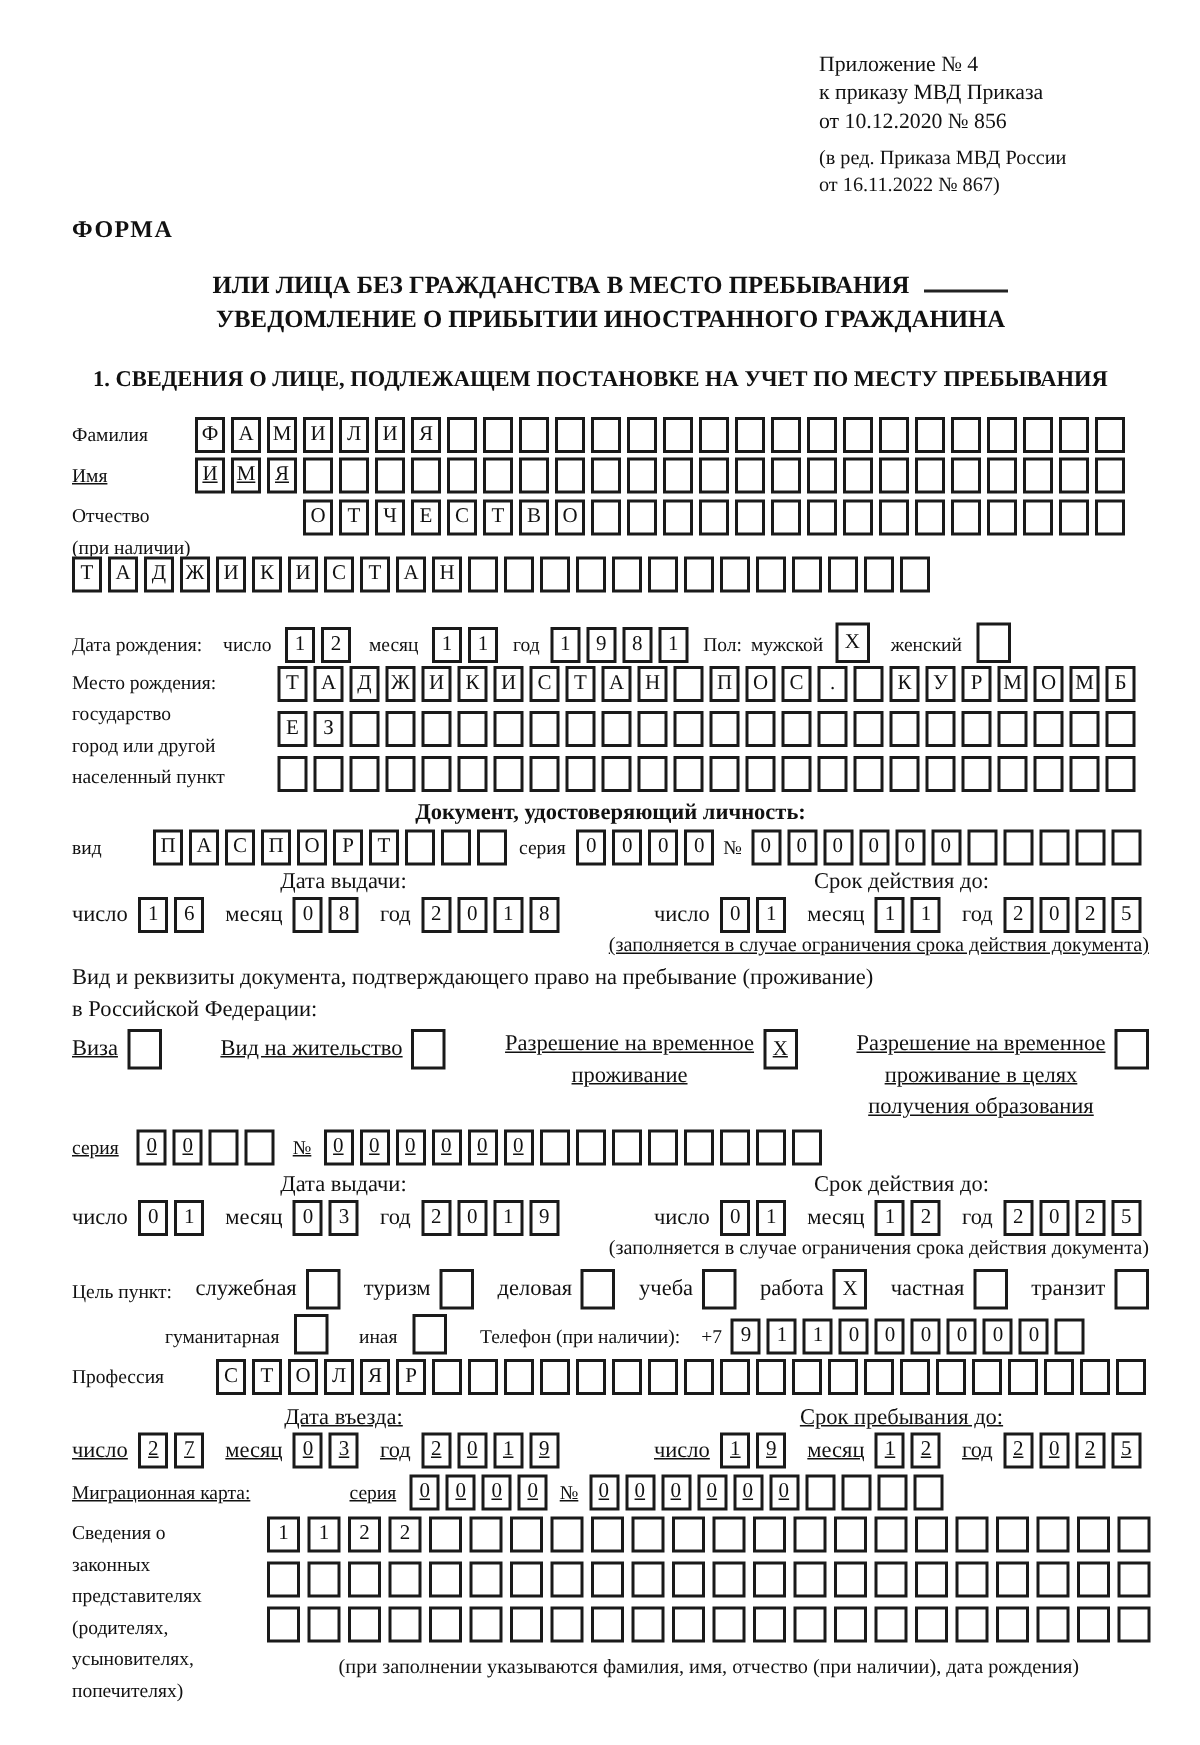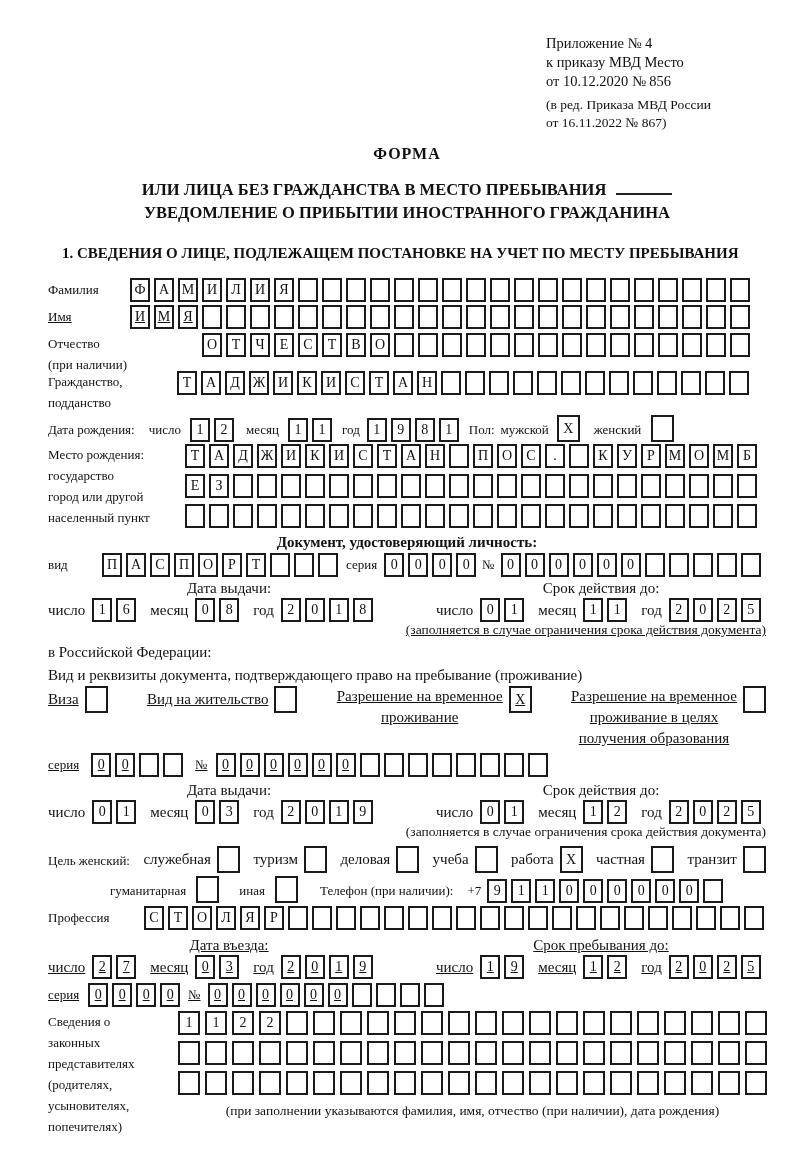--- a/index.html
+++ b/index.html
@@ -6,21 +6,21 @@
   html,body { background:#ffffff; }
   body {
     width:800px; height:1163px; overflow:hidden;
     font-family:"Liberation Serif", serif; color:#111;
   }
   .page { padding:34px 34px 0 48px; }
 
   
   .hdr { margin-left:auto; width:220px; font-size:14.5px; line-height:19px; }
   .hdr .rev { font-size:13.5px; line-height:18px; margin-top:5px; }
-  .forma { text-align:center; font-weight:bold; font-size:16px; margin-top:13px; letter-spacing:1px;font-family:Liberation Serif, serif; }
+  .forma { text-align:left; font-weight:bold; font-size:16px; margin-top:13px; letter-spacing:1px;font-family:Liberation Serif, serif; }
 
   .title { text-align:center; font-weight:bold; font-size:16.5px; line-height:23px; margin-top:15px; }
   .blank { display:inline-block; width:56px; border-bottom:2px solid #222; height:14px; margin-left:10px; }
   .sect { font-weight:bold; font-size:15px; margin-top:21px; margin-bottom:16px; padding-left:14px; }
 
   
   .frow { display:flex; align-items:flex-start; }
   .vc { align-items:flex-end; }
   .flabel { font-size:13px; line-height:24px; flex:0 0 auto; }
   .l21 { line-height:21px; }
@@ -60,21 +60,21 @@
   .mb2{margin-bottom:2px;} .mb3{margin-bottom:3px;} .mb4{margin-bottom:4px;text-decoration:underline;}
   .mb6{margin-bottom:6px;}
 </style>
 </head>
 <body>
 
 <div class="page">
 
   <div class="hdr">
     <div>Приложение № 4</div>
-    <div>к приказу МВД Место</div>
+    <div>к приказу МВД Приказа</div>
     <div>от 10.12.2020 № 856</div>
     <div class="rev">
       <div>(в ред. Приказа МВД России</div>
       <div>от 16.11.2022 № 867)</div>
     </div>
   </div>
   <div class="forma">ФОРМА</div>
 
   <div class="title">
     <div>
@@ -175,24 +175,20 @@
         <span class="cell"></span>
         <span class="cell"></span>
         <span class="cell"></span>
         <span class="cell"></span>
         <span class="cell"></span>
         <span class="cell"></span>
       </div>
   </div>
 
   <div class="frow mb6" style="height:38px">
-    <div class="flabel l21" style="width:129px">
-      <div>Гражданство,</div>
-      <div>подданство</div>
-    </div>
     <div class="cellrow">
         <span class="cell">Т</span>
         <span class="cell">А</span>
         <span class="cell">Д</span>
         <span class="cell">Ж</span>
         <span class="cell">И</span>
         <span class="cell">К</span>
         <span class="cell">И</span>
         <span class="cell">С</span>
         <span class="cell">Т</span>
@@ -413,22 +409,22 @@
             <span class="cell">2</span>
             <span class="cell">0</span>
             <span class="cell">2</span>
             <span class="cell">5</span>
           </div>
       </div>
     </div>
   </div>
   <div class="note mb4">(заполняется в случае ограничения срока действия документа)</div>
 
+  <div class="para">Вид и реквизиты документа, подтверждающего право на пребывание (проживание)</div>
   <div class="para mb2">в Российской Федерации:</div>
-  <div class="para">Вид и реквизиты документа, подтверждающего право на пребывание (проживание)</div>
 
   <div class="frow mb4" style="justify-content:space-between">
     <div class="pair">
       <span class="w">Виза</span>
       <div class="cellrow cbox">
           <span class="cell"></span>
         </div>
     </div>
     <div class="pair">
       <span class="w">Вид на жительство</span>
@@ -526,21 +522,21 @@
             <span class="cell">0</span>
             <span class="cell">2</span>
             <span class="cell">5</span>
           </div>
       </div>
     </div>
   </div>
   <div class="note mb6">(заполняется в случае ограничения срока действия документа)</div>
 
   <div class="frow vc mb3" style="justify-content:space-between">
-    <span class="flabel">Цель женский:</span>
+    <span class="flabel">Цель пункт:</span>
     <div class="pair">
         <span class="w">служебная</span>
       <div class="cellrow cbox">
           <span class="cell"></span>
         </div>
       </div>
     <div class="pair">
         <span class="w">туризм</span>
       <div class="cellrow cbox">
           <span class="cell"></span>
@@ -676,20 +672,21 @@
             <span class="cell">2</span>
             <span class="cell">0</span>
             <span class="cell">2</span>
             <span class="cell">5</span>
           </div>
       </div>
     </div>
   </div>
 
   <div class="frow vc mb4">
+    <span class="flabel" style="width:185px">Миграционная карта:</span>
     <span class="flabel" style="margin-right:9px">серия</span>
     <div class="cellrow">
         <span class="cell">0</span>
         <span class="cell">0</span>
         <span class="cell">0</span>
         <span class="cell">0</span>
       </div>
     <span class="flabel" style="margin:0 7px 0 8px">№</span>
     <div class="cellrow">
         <span class="cell">0</span>

